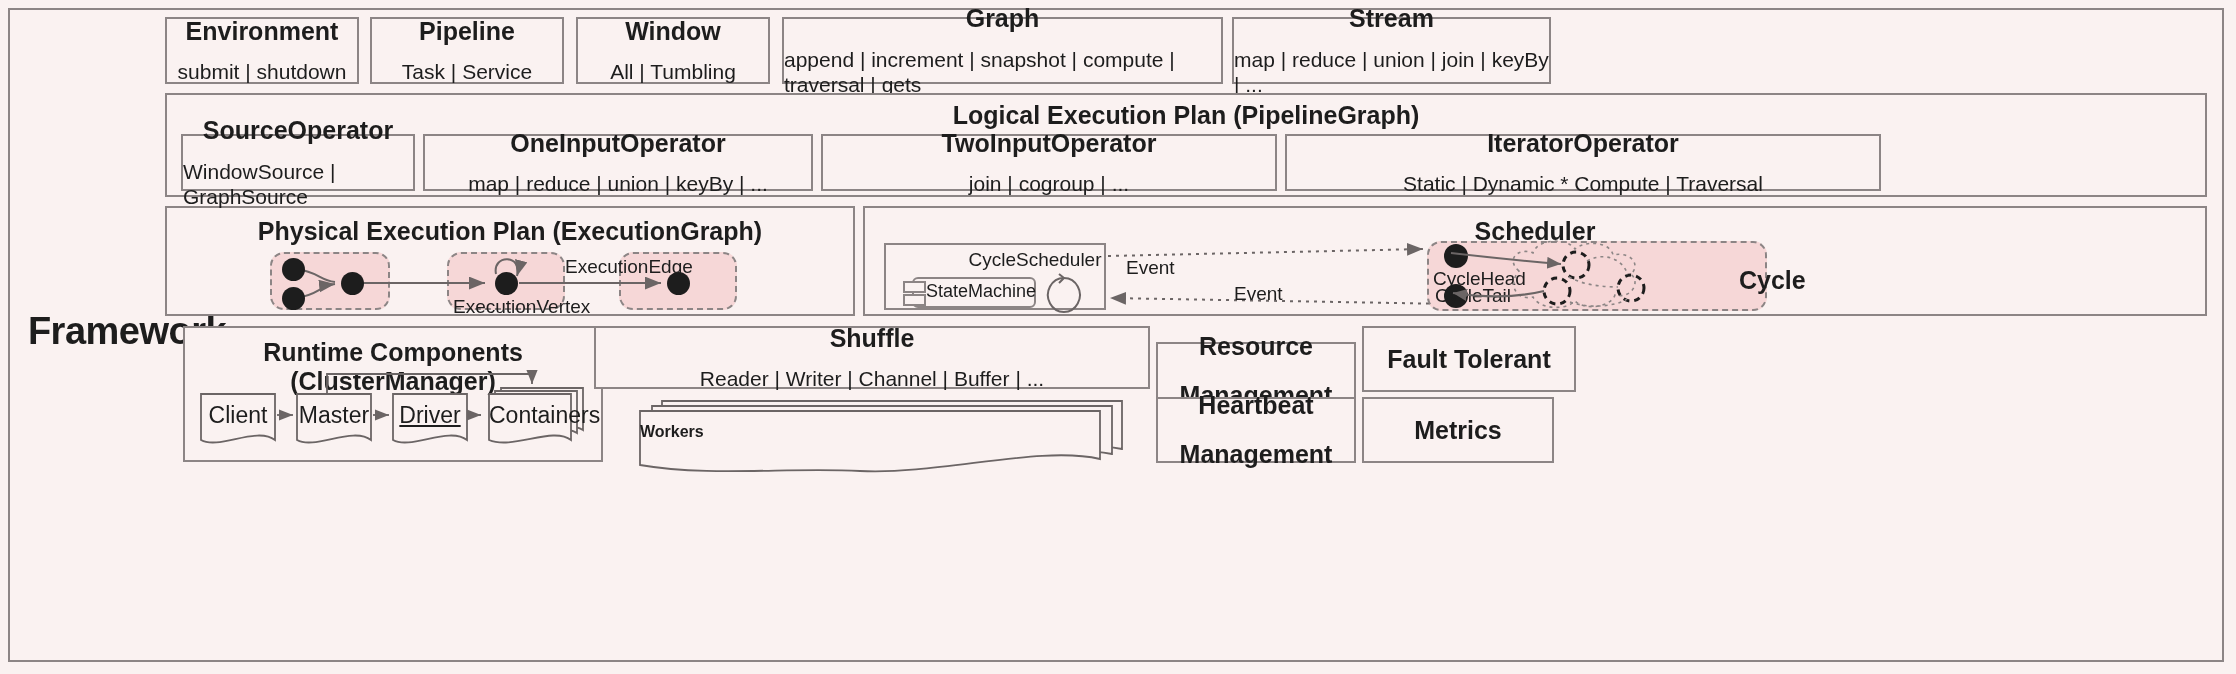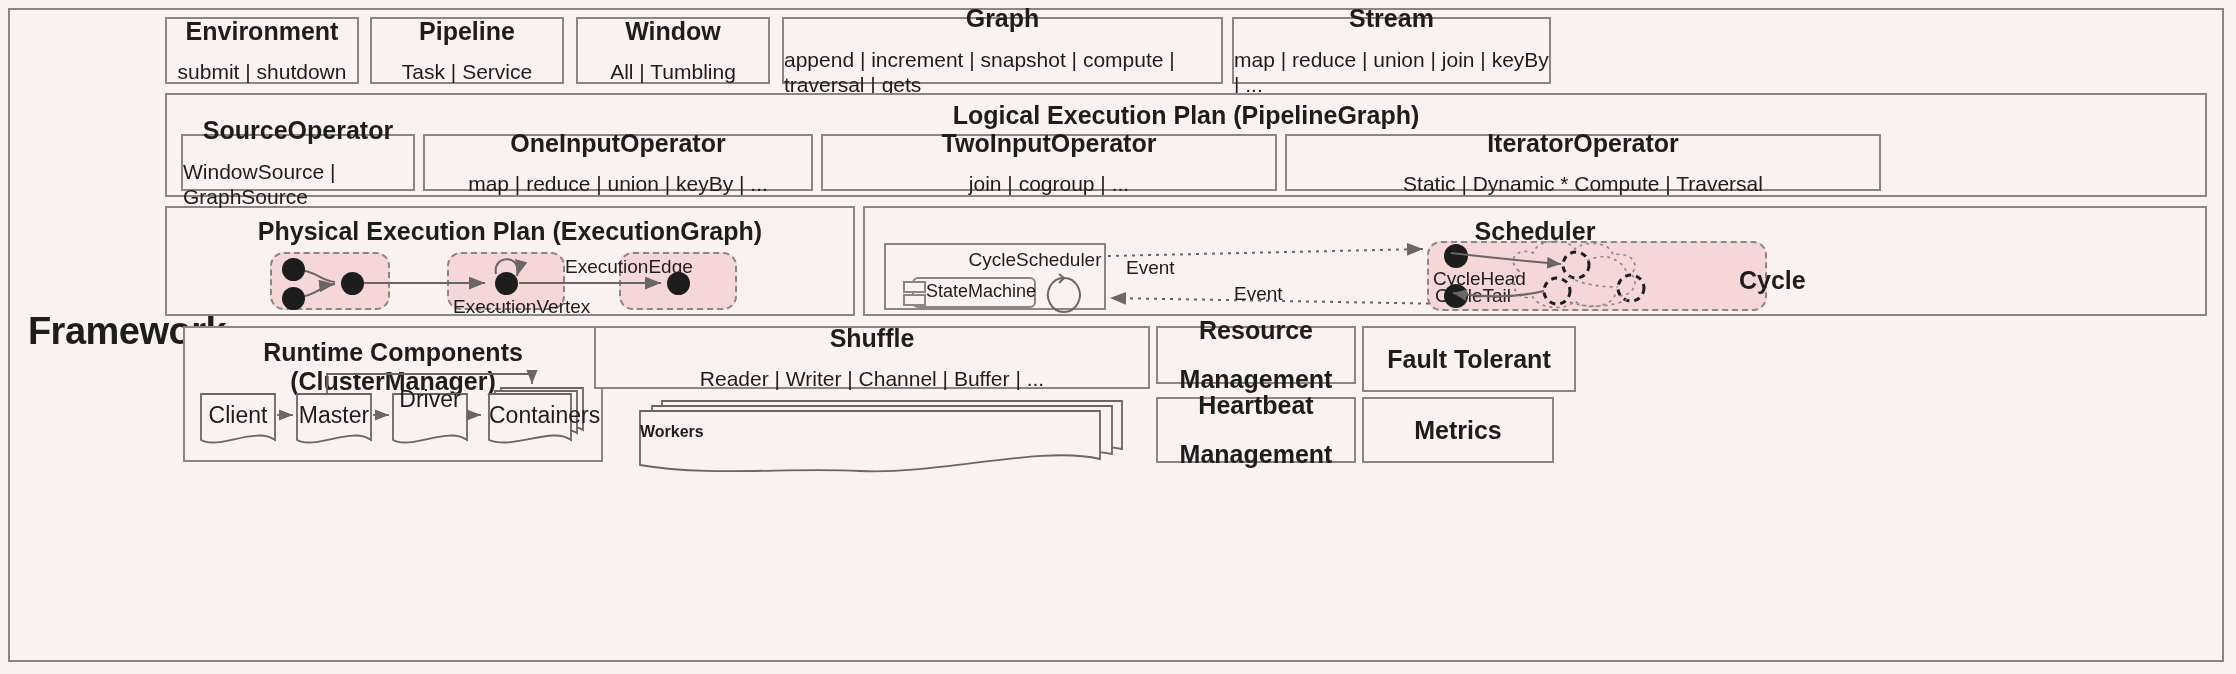--- a/index.html
+++ b/index.html
@@ -228,40 +228,40 @@
       <line x1="92" y1="87" x2="108" y2="87" stroke="#6b6565" stroke-width="1.8" marker-end="url(#arrR)"></line>
       <line x1="188" y1="87" x2="204" y2="87" stroke="#6b6565" stroke-width="1.8" marker-end="url(#arrR)"></line>
       <path d="M296,87 L284,87" stroke="#6b6565" stroke-width="1.8" fill="none" stroke-dasharray="3,3"></path>
       <path d="M284,87 L296,87" stroke="#6b6565" stroke-width="1.8" fill="none" stroke-dasharray="3,3" marker-end="url(#arrR)"></path>
 
       <path d="M142,66 L142,46 L347,46 L347,56" stroke="#6b6565" stroke-width="1.8" fill="none" marker-end="url(#arrR)"></path>
     </svg>
 
     <div class="doclabel" style="left:16px;top:74px;width:74px;">Client</div>
     <div class="doclabel" style="left:112px;top:74px;width:74px;">Master</div>
-    <div class="doclabel" style="left:208px;top:58px;width:74px;">Driver</div>
+    <div class="doclabel" style="left:208px;top:74px;width:74px;text-decoration:underline;">Driver</div>
     <div class="doclabel" style="left:304px;top:74px;width:82px;">Containers</div>
   </div>
 
   <div class="card" style="left:584px;top:316px;width:556px;height:63px;">
     <div class="t">Shuffle</div>
     <div class="s">Reader | Writer | Channel | Buffer | ...</div>
   </div>
 
   <div style="position:absolute;left:616px;top:385px;width:500px;height:67px;">
     <svg style="left:0;top:0;width:500px;height:67px;" viewBox="0 0 500 67">
       <path d="M36,6 h460 v48 c-60,-12 -160,14 -240,10 c-70,-4 -150,6 -220,-4 Z" stroke="#6b6565" stroke-width="1.8" fill="#faf2f1"></path>
       <path d="M26,11 h460 v48 c-60,-12 -160,14 -240,10 c-70,-4 -150,6 -220,-4 Z" stroke="#6b6565" stroke-width="1.8" fill="#faf2f1"></path>
       <path d="M14,16 h460 v48 c-60,-14 -160,16 -240,12 c-70,-4 -150,6 -220,-6 Z" stroke="#6b6565" stroke-width="1.8" fill="#faf2f1"></path>
     </svg>
     <div style="position:absolute;left:14px;top:28px;width:416px;text-align:left;
                 font-size:16px;font-weight:bold;">Workers</div>
   </div>
 
-  <div class="card two-line" style="left:1146px;top:316px;width:200px;height:58px;">
+  <div class="card two-line" style="left:1146px;top:332px;width:200px;height:58px;">
     <div class="t">Resource</div>
     <div class="t2">Management</div>
   </div>
 
   <div class="card two-line" style="left:1352px;top:316px;width:214px;height:66px;">
     <div class="t">Fault Tolerant</div>
   </div>
 
   <div class="card two-line" style="left:1146px;top:387px;width:200px;height:66px;">
     <div class="t">Heartbeat</div>

